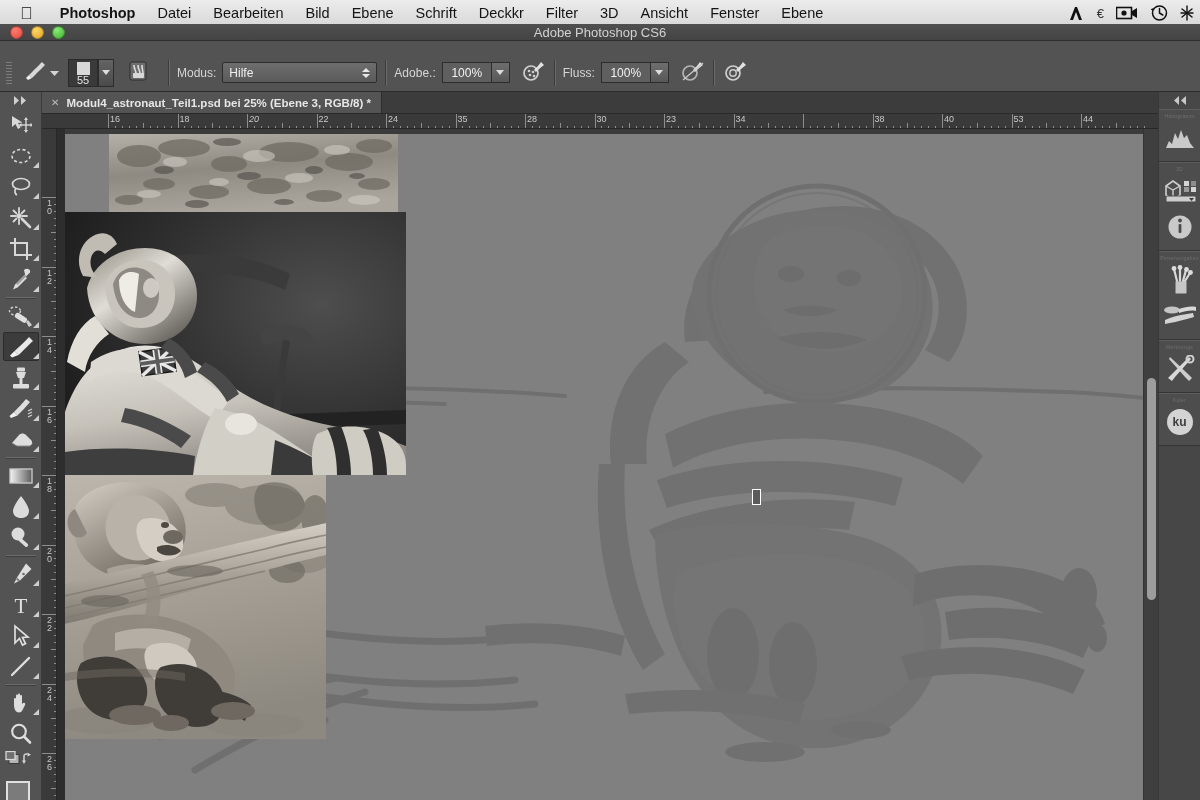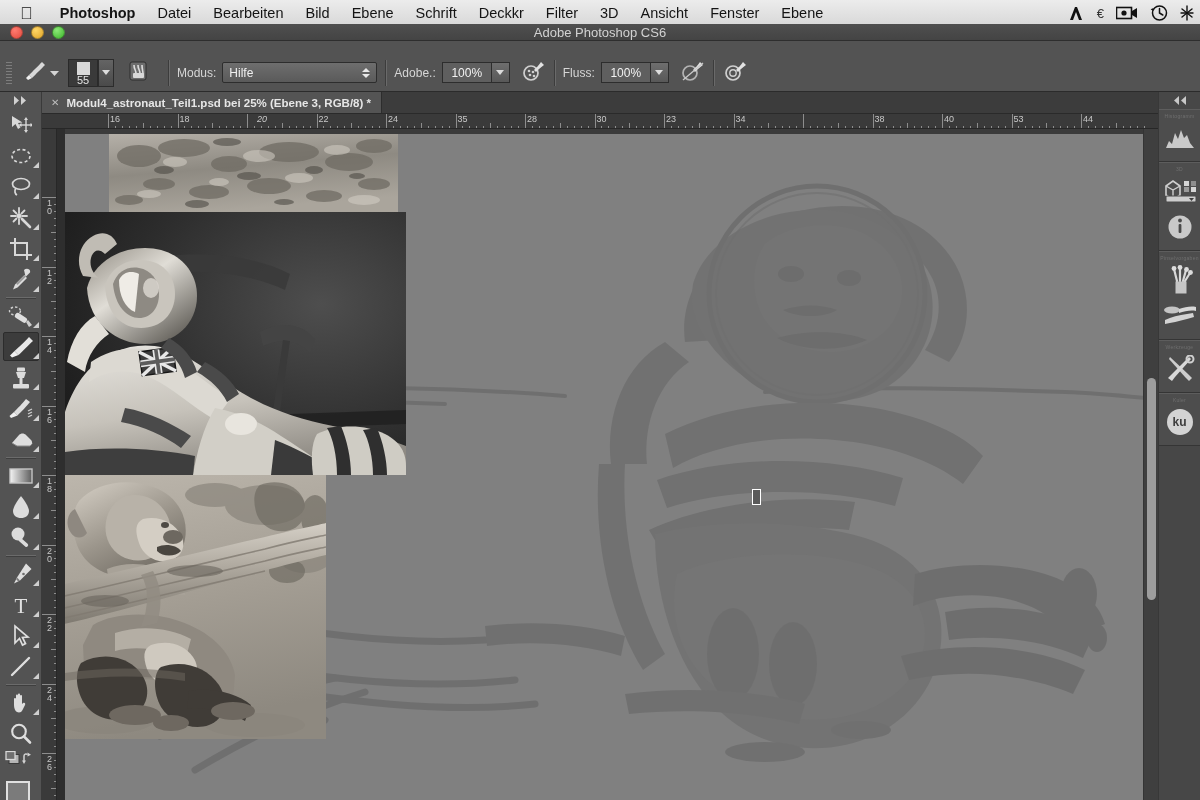--- a/index.html
+++ b/index.html
@@ -534,21 +534,21 @@
       <span class="tick" style="left: 135.5px; top: 0px; width: 1px; height: 15px;"></span>
       <span class="tick" style="left: 142.45px; top: 12px; width: 1px; height: 3px;"></span>
       <span class="tick" style="left: 149.4px; top: 12px; width: 1px; height: 3px;"></span>
       <span class="tick" style="left: 156.35px; top: 12px; width: 1px; height: 3px;"></span>
       <span class="tick" style="left: 163.3px; top: 12px; width: 1px; height: 3px;"></span>
       <span class="tick" style="left: 170.25px; top: 9px; width: 1px; height: 6px;"></span>
       <span class="tick" style="left: 177.2px; top: 12px; width: 1px; height: 3px;"></span>
       <span class="tick" style="left: 184.15px; top: 12px; width: 1px; height: 3px;"></span>
       <span class="tick" style="left: 191.1px; top: 12px; width: 1px; height: 3px;"></span>
       <span class="tick" style="left: 198.05px; top: 12px; width: 1px; height: 3px;"></span>
-      <span class="rh-lab" style="left: 215px; font-style: italic;">20</span>
+      <span class="rh-lab" style="left: 207px; font-style: italic;">20</span>
       <span class="tick" style="left: 205px; top: 0px; width: 1px; height: 15px;"></span>
       <span class="tick" style="left: 211.95px; top: 12px; width: 1px; height: 3px;"></span>
       <span class="tick" style="left: 218.9px; top: 12px; width: 1px; height: 3px;"></span>
       <span class="tick" style="left: 225.85px; top: 12px; width: 1px; height: 3px;"></span>
       <span class="tick" style="left: 232.8px; top: 12px; width: 1px; height: 3px;"></span>
       <span class="tick" style="left: 239.75px; top: 9px; width: 1px; height: 6px;"></span>
       <span class="tick" style="left: 246.7px; top: 12px; width: 1px; height: 3px;"></span>
       <span class="tick" style="left: 253.65px; top: 12px; width: 1px; height: 3px;"></span>
       <span class="tick" style="left: 260.6px; top: 12px; width: 1px; height: 3px;"></span>
       <span class="tick" style="left: 267.55px; top: 12px; width: 1px; height: 3px;"></span>

